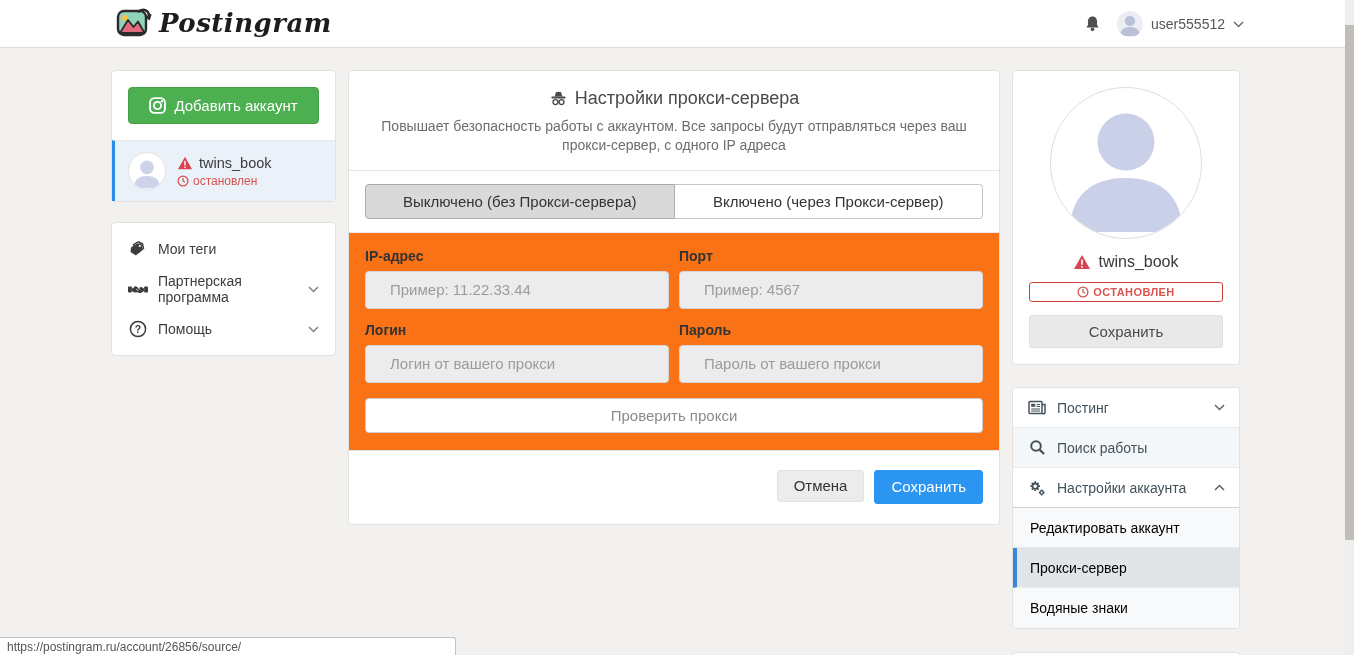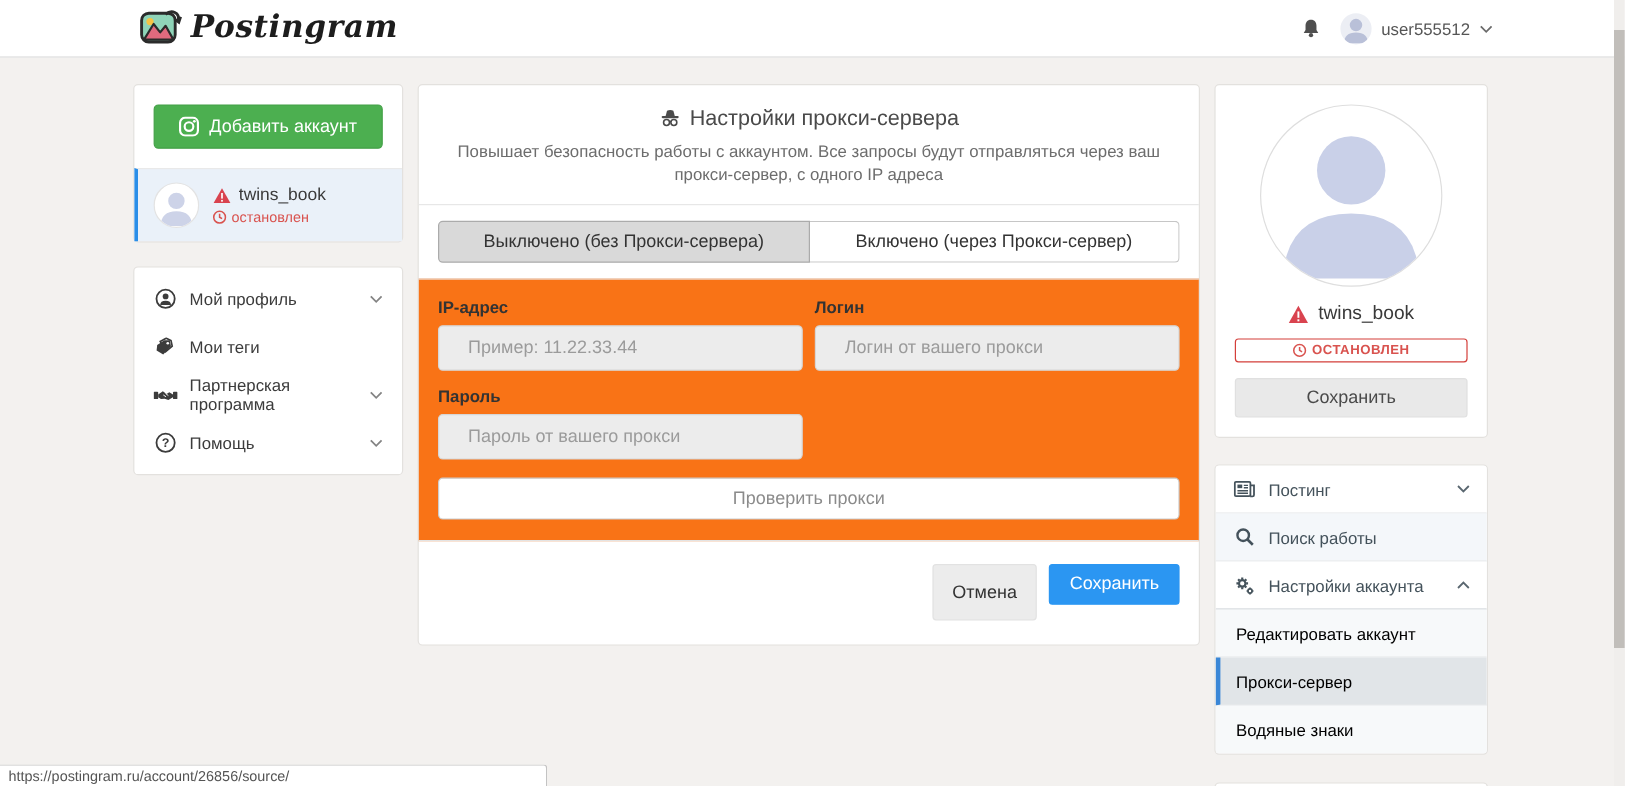--- a/index.html
+++ b/index.html
@@ -77,21 +77,21 @@
     width:100%; height:38px; background:#ececec; border:1px solid #d6d6d6; border-radius:4px;
     padding:0 24px; font-size:15px; color:#444; font-family:inherit;
   }
   .field-input::placeholder { color:#9b9b9b; opacity:1; }
   .btn-check {
     margin-top:15px; width:100%; height:35px; background:#fff; border:1px solid #ccc; border-radius:4px;
     font-size:15px; color:#8b8b8b; cursor:pointer; font-family:inherit;
   }
   .main-foot { padding:19px 16px 20px; display:flex; justify-content:flex-end; gap:10px; }
   .btn-cancel {
-    height:47px; padding:0 16px; background:#ececec; border:1px solid #e2e2e2; border-radius:3px;
+    height:32px; padding:0 16px; background:#ececec; border:1px solid #e2e2e2; border-radius:3px;
     font-size:15px; color:#333; cursor:pointer; font-family:inherit;margin-left:10px;
   }
   .btn-save {
     height:34px; padding:0 16px; background:#2b96f2; border:1px solid #2b96f2; border-radius:3px;
     font-size:15px; color:#fff; cursor:pointer; font-family:inherit;
   }
 
   
   .right-col { position:absolute; left:1012px; top:70px; width:228px; }
   .profile-card { padding:16px; text-align:center; margin-bottom:22px; }
@@ -214,35 +214,20 @@
           </span>
           <span>остановлен</span>
         </span>
       </span>
     </div>
   </div>
 
   <div class="card left-menu">
     <div class="lm-item">
       <span class="lm-icon">
-        <svg width="18" height="18" viewBox="0 0 18 18">
-          <circle cx="9" cy="9" r="7.6" fill="none" stroke="#3c3c3c" stroke-width="1.5"></circle>
-          <circle cx="9" cy="7" r="2.4" fill="#3c3c3c"></circle>
-          <path d="M4.5 14.2 Q4.5 10.6 9 10.6 Q13.5 10.6 13.5 14.2 Z" fill="#3c3c3c"></path>
-        </svg>
-      </span>
-      <span class="lm-label">Мой профиль</span>
-      <span>
-        <svg width="11" height="7" viewBox="0 0 11 7">
-            <path d="M1 1 L5.5 5.5 L10 1" fill="none" stroke="#848484" stroke-width="1.5"></path>
-          </svg>
-      </span>
-    </div>
-    <div class="lm-item">
-      <span class="lm-icon">
         <svg width="19" height="16" viewBox="0 0 19 16">
           <path d="M4.5 3.5 L9.5 0.8 L13.5 2.8 L14.5 7.5 L9 12 Z" fill="none" stroke="#3c3c3c" stroke-width="1.4"></path>
           <path d="M2 6.5 L8 2.5 H12.5 L13.5 7.5 L7 14.5 L1.5 11 Z" fill="#3c3c3c"></path>
           <circle cx="10.8" cy="5" r="1.1" fill="#fff"></circle>
         </svg>
       </span>
       <span class="lm-label">Мои теги</span>
     </div>
     <div class="lm-item">
       <span class="lm-icon">
@@ -300,20 +285,24 @@
       <button class="toggle-btn toggle-off">Выключено (без Прокси-сервера)</button>
       <button class="toggle-btn toggle-on">Включено (через Прокси-сервер)</button>
     </div>
   </div>
 
   <div class="form-sec">
     <div class="form-grid">
       <div>
         <div class="field-label">IP-адрес</div>
         <input class="field-input" type="text" placeholder="Пример: 11.22.33.44" style="">
+      </div>
+      <div>
+        <div class="field-label">Порт</div>
+        <input class="field-input" type="text" placeholder="Пример: 4567" style="">
       </div>
       <div>
         <div class="field-label">Логин</div>
         <input class="field-input" type="text" placeholder="Логин от вашего прокси" style="">
       </div>
       <div>
         <div class="field-label">Пароль</div>
         <input class="field-input" type="text" placeholder="Пароль от вашего прокси" style="">
       </div>
     </div>

